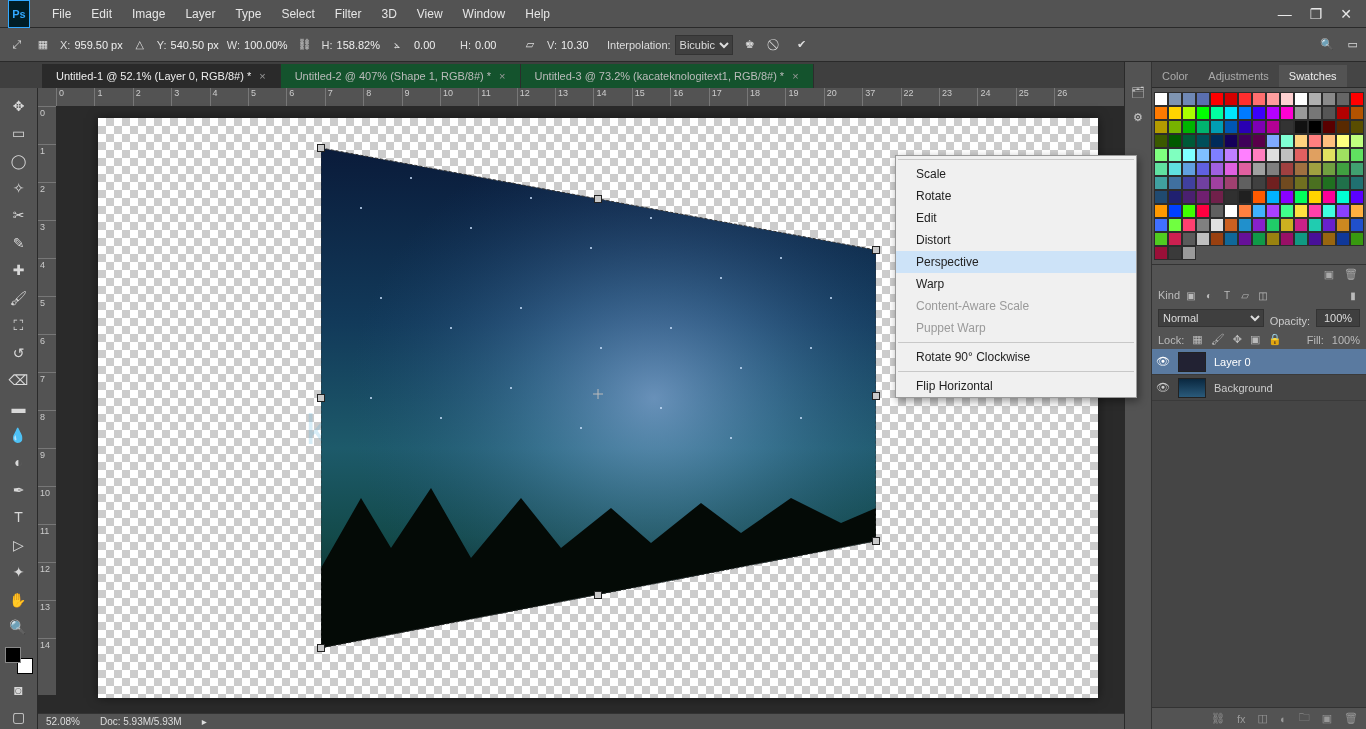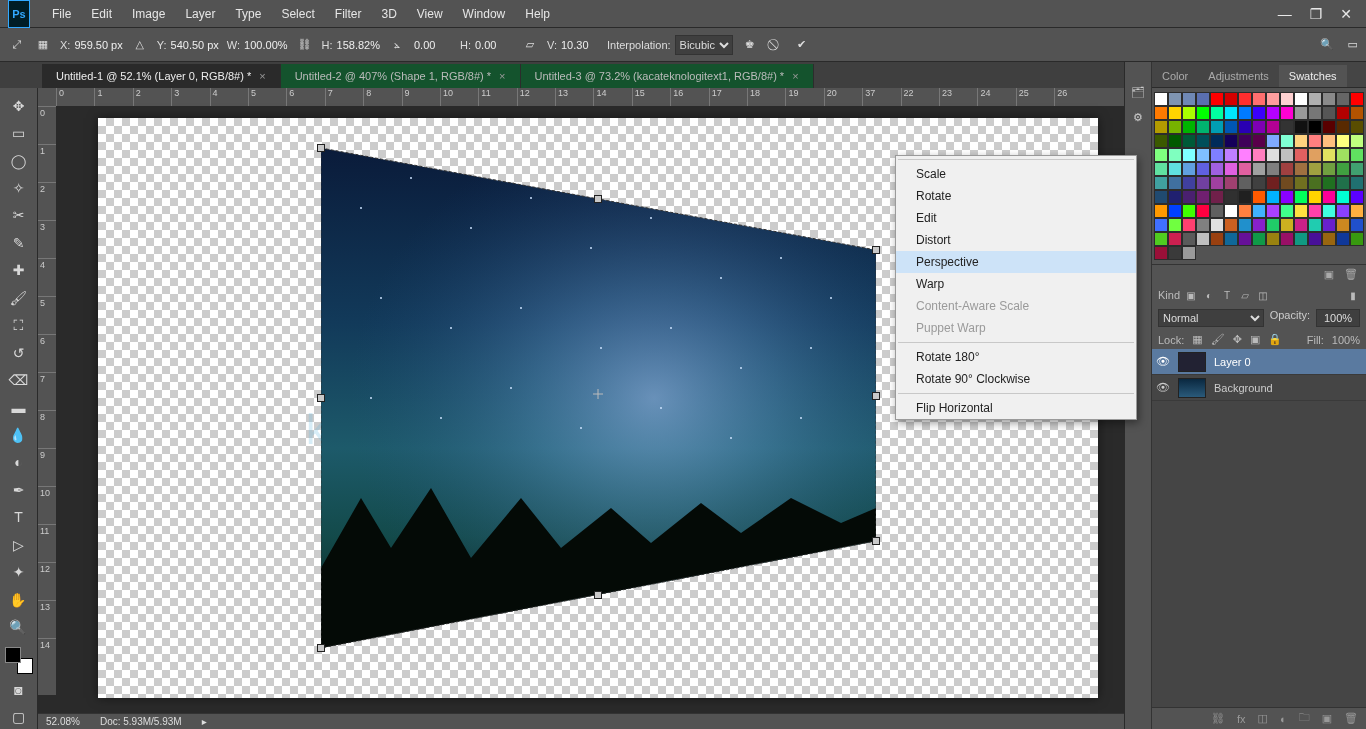--- a/index.html
+++ b/index.html
@@ -66,21 +66,21 @@
 .panel-tab.active { background:#535353; color:#eee; }
 
 .swatches-body { padding:4px 2px; background:#535353; }
 .swatch-grid { display:flex; flex-wrap:wrap; width:210px; }
 .swatch { width:14px; height:14px; border:1px solid #2c2c2c; }
 .swatch-footer { height:20px; display:flex; justify-content:flex-end; gap:10px; padding:2px 8px; color:#aaa; border-top:1px solid #333; align-items:center; }
 
 .layers-body { flex:1; background:#535353; display:flex; flex-direction:column; font-size:11px; }
 .layers-opts { display:flex; align-items:center; gap:4px; padding:4px 6px; color:#bbb; }
 .layers-opts .mini-ic { width:14px; height:14px; display:flex; align-items:center; justify-content:center; font-size:10px; color:#bbb; }
-.layers-row2 { display:flex; align-items:flex-start; padding:3px 6px; gap:6px; }
+.layers-row2 { display:flex; align-items:flex-end; padding:3px 6px; gap:6px; }
 .layers-row2 select { background:#3f3f3f; color:#ddd; border:1px solid #333; font-size:11px; flex:1; height:18px; }
 .layers-row2 .pct { width:44px; background:#3f3f3f; border:1px solid #333; color:#ddd; text-align:center; height:18px; line-height:16px; }
 .layer-lock { display:flex; align-items:center; padding:3px 6px; gap:8px; color:#bbb; }
 .layer-list { flex:1; background:#454545; }
 .layer-item { display:flex; align-items:center; height:26px; padding:0 4px; gap:8px; border-bottom:1px solid #3a3a3a; }
 .layer-item.sel { background:#5a7aa0; color:#fff; }
 .layer-item .eye { width:14px; text-align:center; }
 .layer-item .thumb { width:28px; height:20px; background:#223; border:1px solid #222; }
 .layer-item .thumb.bg { background:linear-gradient(#0a2840,#2a5a7a); }
 .layers-footer { height:22px; display:flex; align-items:center; justify-content:flex-end; gap:12px; padding:0 8px; color:#aaa; border-top:1px solid #333; font-size:11px; }
@@ -576,17 +576,16 @@
     <div class="ctx-sep"></div>
     <div class="ctx-item">Scale</div>
     <div class="ctx-item">Rotate</div>
     <div class="ctx-item">Edit</div>
     <div class="ctx-item">Distort</div>
     <div class="ctx-item hi">Perspective</div>
     <div class="ctx-item">Warp</div>
     <div class="ctx-item dis">Content-Aware Scale</div>
     <div class="ctx-item dis">Puppet Warp</div>
     <div class="ctx-sep"></div>
-    <div class="ctx-item">Rotate 180°</div>
     <div class="ctx-item">Rotate 90° Clockwise</div>
     <div class="ctx-sep"></div>
     <div class="ctx-item">Flip Horizontal</div>
   </div>
 
 </body></html>

